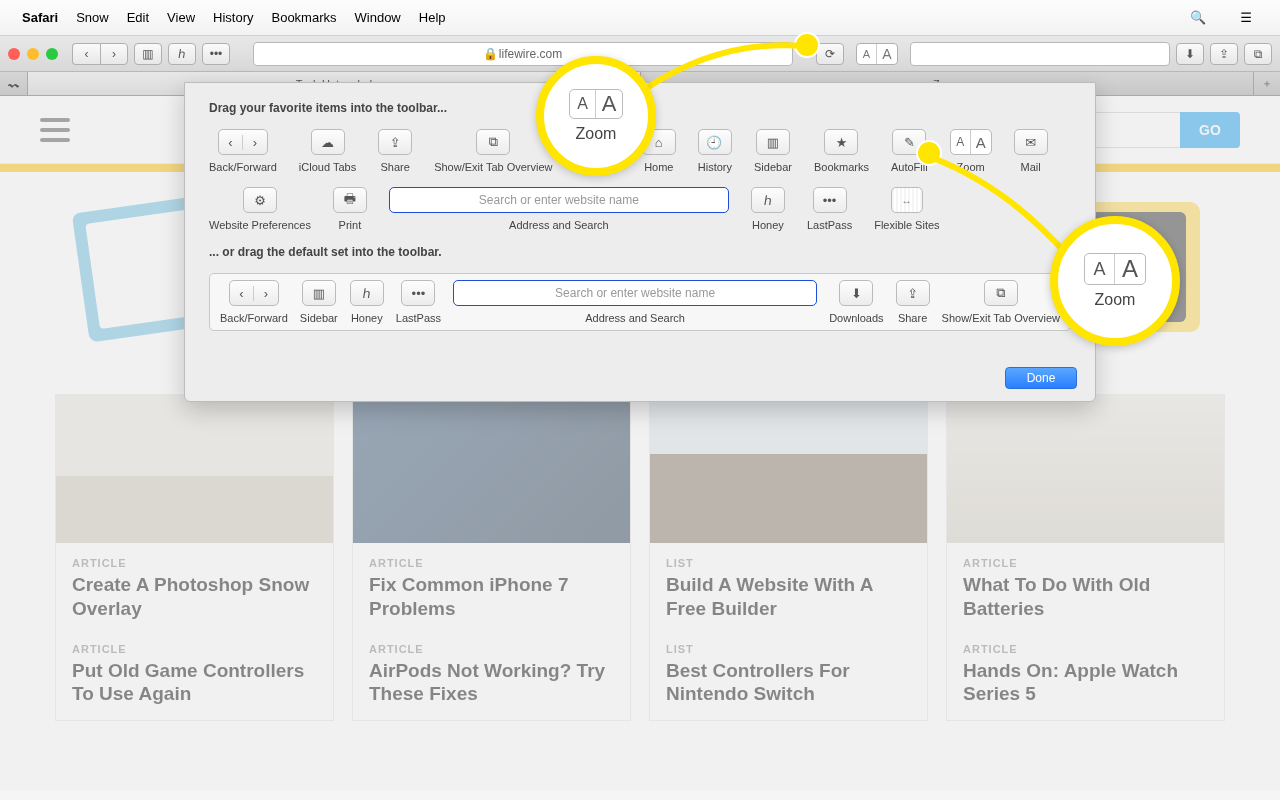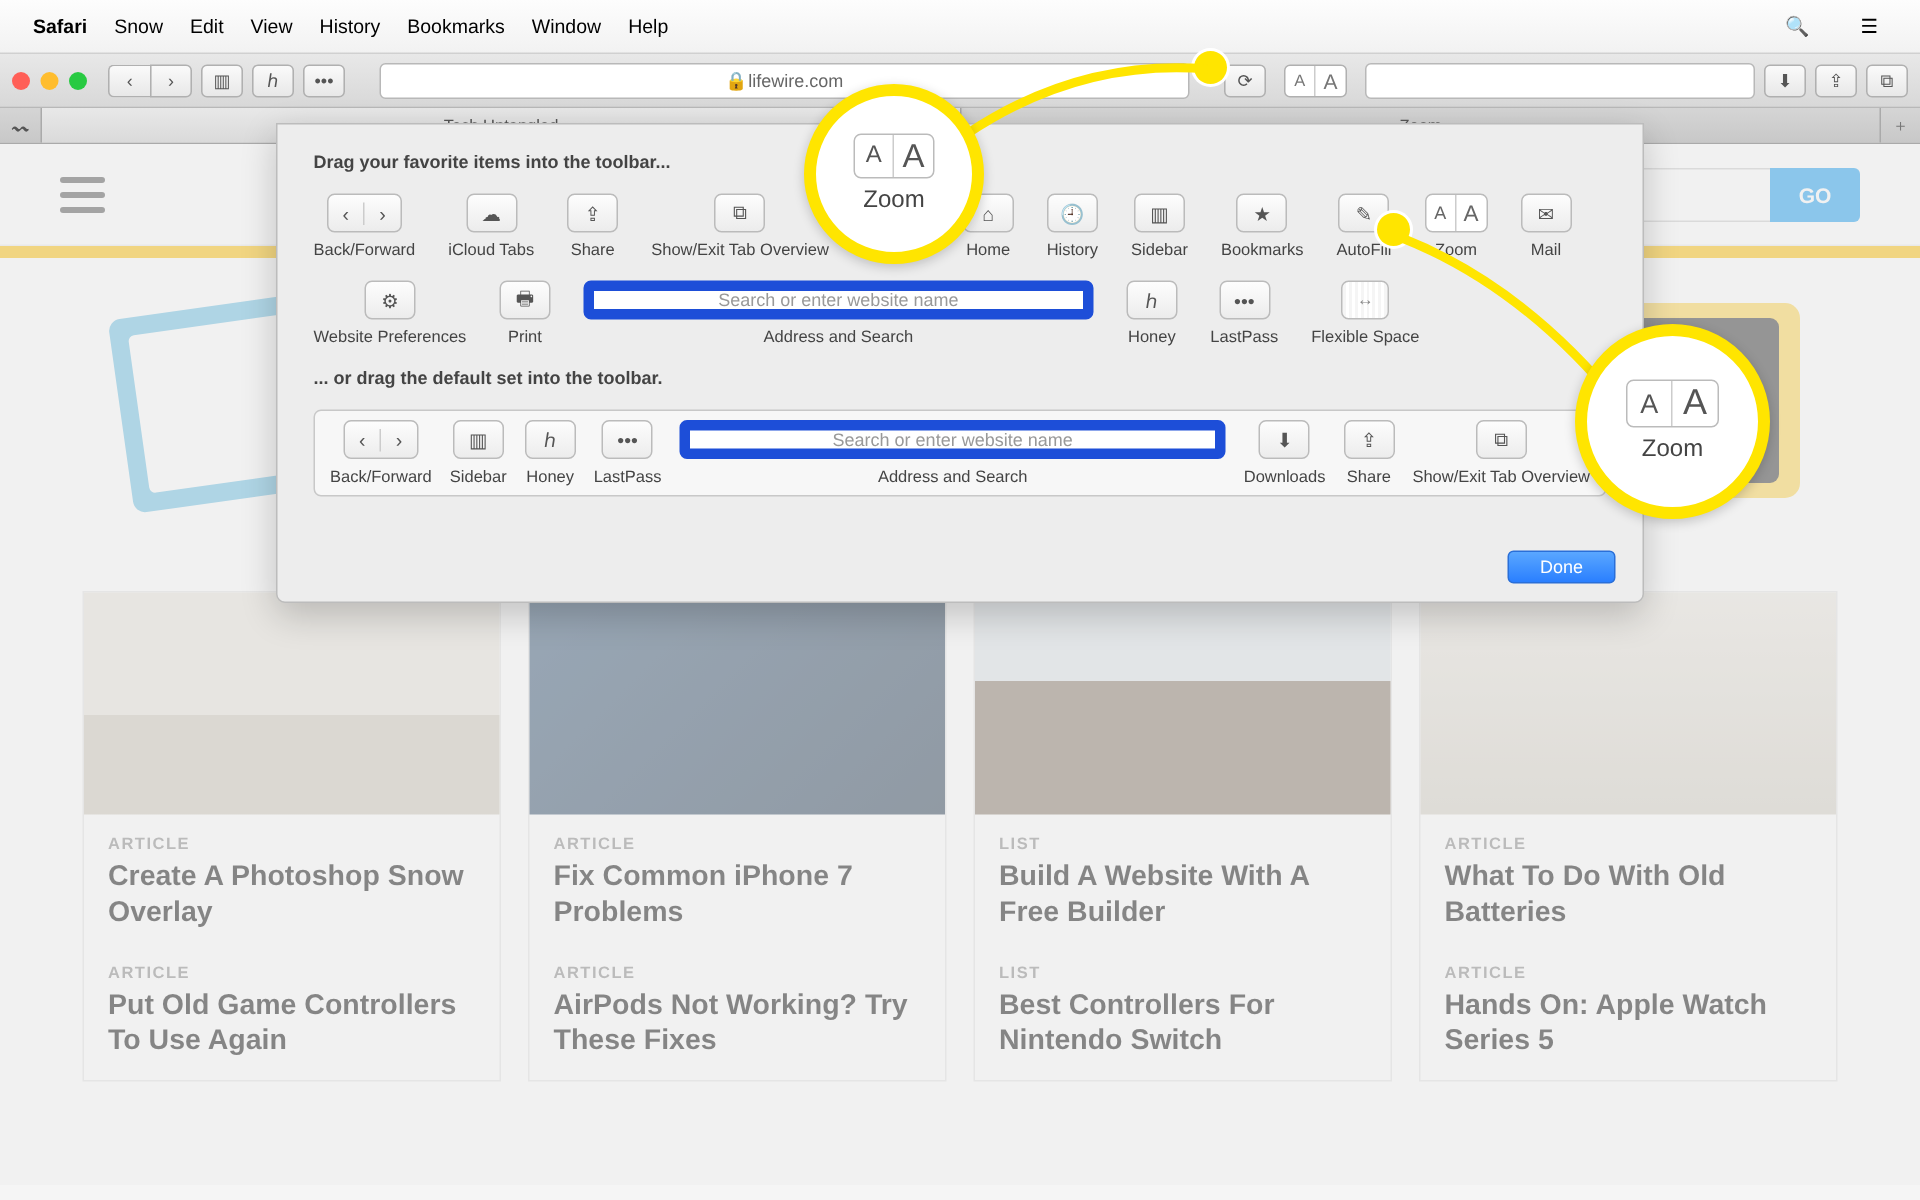--- a/index.html
+++ b/index.html
@@ -57,21 +57,21 @@
 .card-link{margin-top:22px}
 .dim-overlay{position:absolute;inset:0;background:rgba(230,230,230,.55);pointer-events:none}
 .customize{position:absolute;top:82px;left:184px;width:912px;height:320px;background:#ededed;border:1px solid #bcbcbc;border-radius:0 0 6px 6px;box-shadow:0 8px 24px rgba(0,0,0,.2);padding:18px 24px;font-size:11px;color:#444}
 .cust-title{font-size:12px;font-weight:600;margin-bottom:14px}
 .cust-row{display:flex;gap:22px;align-items:flex-start;margin-bottom:14px;flex-wrap:wrap}
 .cust-item{display:flex;flex-direction:column;align-items:center;gap:6px}
 .cust-btn{height:26px;min-width:34px;background:linear-gradient(#fdfdfd,#ececec);border:1px solid #bbb;border-radius:5px;display:flex;align-items:center;justify-content:center;font-size:13px;color:#555;padding:0 8px}
 .cust-btn.nav{padding:0}
 .cust-btn.nav span{width:24px;text-align:center}
 .cust-btn.nav span:first-child{border-right:1px solid #ccc}
-.cust-search{width:340px;height:26px;background:#fff;border:7px solid #1d4ed8;border-radius:5px;display:flex;align-items:center;justify-content:center;color:#999;font-size:12px}
+.cust-search{width:340px;height:26px;background:#fff;border:1px solid #1d4ed8;border-radius:5px;display:flex;align-items:center;justify-content:center;color:#999;font-size:12px}
 .cust-zoom{display:flex;border:1px solid #bbb;border-radius:5px;background:#fff;height:26px;overflow:hidden}
 .cust-zoom div{width:20px;display:flex;align-items:center;justify-content:center;color:#666}
 .cust-zoom div:first-child{border-right:1px solid #ccc;font-size:12px}
 .cust-zoom div:last-child{font-size:15px}
 .flex-space{width:32px;height:26px;border:1px solid #bbb;border-radius:5px;background:repeating-linear-gradient(90deg,#f5f5f5,#f5f5f5 2px,#fff 2px,#fff 4px);display:flex;align-items:center;justify-content:center;color:#888}
 .default-bar{background:#f7f7f7;border:1px solid #c8c8c8;border-radius:5px;padding:6px 10px;display:flex;gap:12px;align-items:flex-start;margin-top:8px}
 .done-btn{position:absolute;right:18px;bottom:12px;width:72px;height:22px;background:linear-gradient(#5aa7ff,#2a7fff);color:#fff;border:1px solid #2a6fd8;border-radius:4px;font-size:12px}
 .callout{position:absolute;border:8px solid #ffe500;border-radius:50%;background:#fff;display:flex;flex-direction:column;align-items:center;justify-content:center;box-shadow:0 2px 8px rgba(0,0,0,.2)}
 .callout .zoom-big{display:flex;border:1px solid #bbb;border-radius:5px;background:#fff;overflow:hidden;margin-bottom:6px}
 .callout .zoom-big div{display:flex;align-items:center;justify-content:center;color:#555}
@@ -287,21 +287,21 @@
     <div class="cust-item">
         <div class="cust-btn">ℎ</div>
         <span>Honey</span>
       </div>
     <div class="cust-item">
         <div class="cust-btn">•••</div>
         <span>LastPass</span>
       </div>
     <div class="cust-item">
         <div class="flex-space">↔</div>
-        <span>Flexible Space</span>
+        <span>Flexible Sites</span>
       </div>
   </div>
   <div class="cust-title" style="margin-top:2px">... or drag the default set into the toolbar.</div>
   <div class="default-bar">
     <div class="cust-item">
         <div class="cust-btn nav">
           <span>‹</span>
           <span>›</span>
         </div>
         <span>Back/Forward</span>

